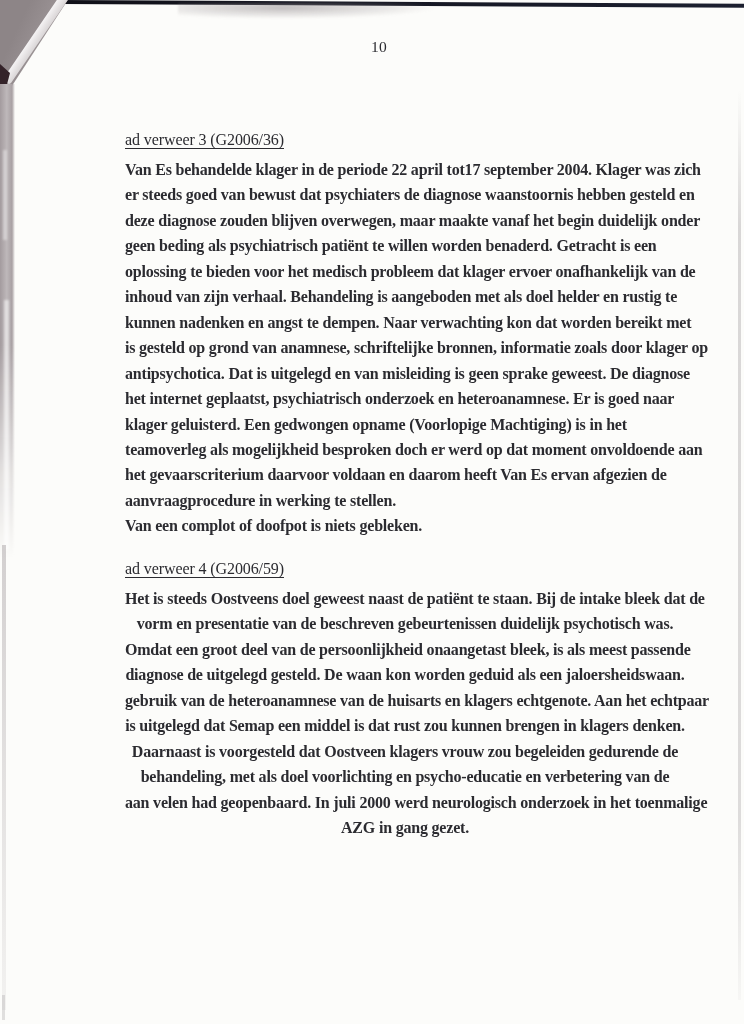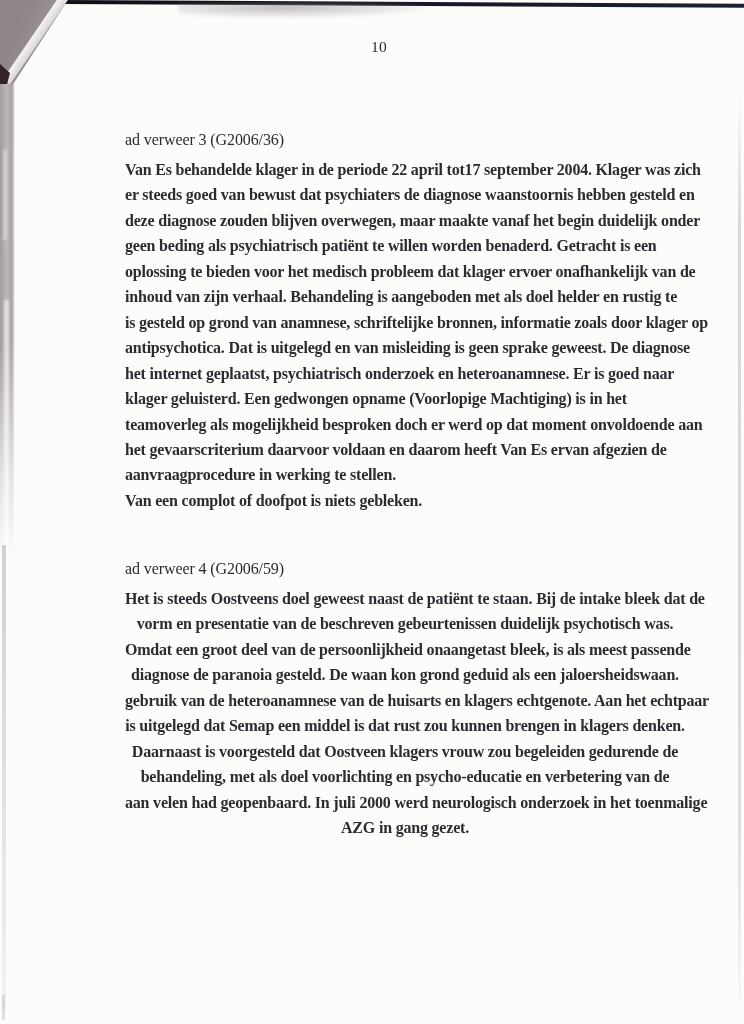--- a/index.html
+++ b/index.html
@@ -105,20 +105,21 @@
     width: 100%;
     text-align: center;
     font-size: 15.5px;
     letter-spacing: 0.3px;
   }
   .section-heading {
     position: absolute;
     left: 125px;
     font-size: 16px;
     letter-spacing: -0.1px;
+    text-decoration: underline;
     text-underline-offset: 3px;
     white-space: nowrap;
   }
   .heading-1 { top: 131px; }
   .heading-2 { top: 560px; }
   .para {
     position: absolute;
     left: 125px;
     width: 560px;
     font-size: 16px;
@@ -150,36 +151,37 @@
   <div class="page-number">10</div>
 
   <div class="section-heading heading-1">ad verweer 3 (G2006/36)</div>
   <div class="para para-1">
     <div class="text-line">Van Es behandelde klager in de periode 22 april tot17 september 2004. Klager was zich</div>
     <div class="text-line">er steeds goed van bewust dat psychiaters de diagnose waanstoornis hebben gesteld en</div>
     <div class="text-line">deze diagnose zouden blijven overwegen, maar maakte vanaf het begin duidelijk onder</div>
     <div class="text-line">geen beding als psychiatrisch patiënt te willen worden benaderd. Getracht is een</div>
     <div class="text-line">oplossing te bieden voor het medisch probleem dat klager ervoer onafhankelijk van de</div>
     <div class="text-line">inhoud van zijn verhaal. Behandeling is aangeboden met als doel helder en rustig te</div>
+    <div class="text-line">kunnen nadenken en angst te dempen. Naar verwachting kon dat worden bereikt met</div>
     <div class="text-line">is gesteld op grond van anamnese, schriftelijke bronnen, informatie zoals door klager op</div>
     <div class="text-line">antipsychotica. Dat is uitgelegd en van misleiding is geen sprake geweest. De diagnose</div>
     <div class="text-line">het internet geplaatst, psychiatrisch onderzoek en heteroanamnese. Er is goed naar</div>
     <div class="text-line">klager geluisterd. Een gedwongen opname (Voorlopige Machtiging) is in het</div>
     <div class="text-line">teamoverleg als mogelijkheid besproken doch er werd op dat moment onvoldoende aan</div>
     <div class="text-line">het gevaarscriterium daarvoor voldaan en daarom heeft Van Es ervan afgezien de</div>
     <div class="text-line">aanvraagprocedure in werking te stellen.</div>
     <div class="text-line">Van een complot of doofpot is niets gebleken.</div>
   </div>
 
   <div class="section-heading heading-2">ad verweer 4 (G2006/59)</div>
   <div class="para para-2">
     <div class="text-line">Het is steeds Oostveens doel geweest naast de patiënt te staan. Bij de intake bleek dat de</div>
     <div class="text-line">vorm en presentatie van de beschreven gebeurtenissen duidelijk psychotisch was.</div>
     <div class="text-line">Omdat een groot deel van de persoonlijkheid onaangetast bleek, is als meest passende</div>
-    <div class="text-line">diagnose de paranoia gesteld. De waan kon grond geduid als een jaloersheidswaan.</div>
+    <div class="text-line">diagnose de uitgelegd gesteld. De waan kon worden geduid als een jaloersheidswaan.</div>
     <div class="text-line">gebruik van de heteroanamnese van de huisarts en klagers echtgenote. Aan het echtpaar</div>
     <div class="text-line">is uitgelegd dat Semap een middel is dat rust zou kunnen brengen in klagers denken.</div>
     <div class="text-line">Daarnaast is voorgesteld dat Oostveen klagers vrouw zou begeleiden gedurende de</div>
     <div class="text-line">behandeling, met als doel voorlichting en psycho-educatie en verbetering van de</div>
     <div class="text-line">aan velen had geopenbaard. In juli 2000 werd neurologisch onderzoek in het toenmalige</div>
     <div class="text-line">AZG in gang gezet.</div>
   </div>
 
 </div>
 

